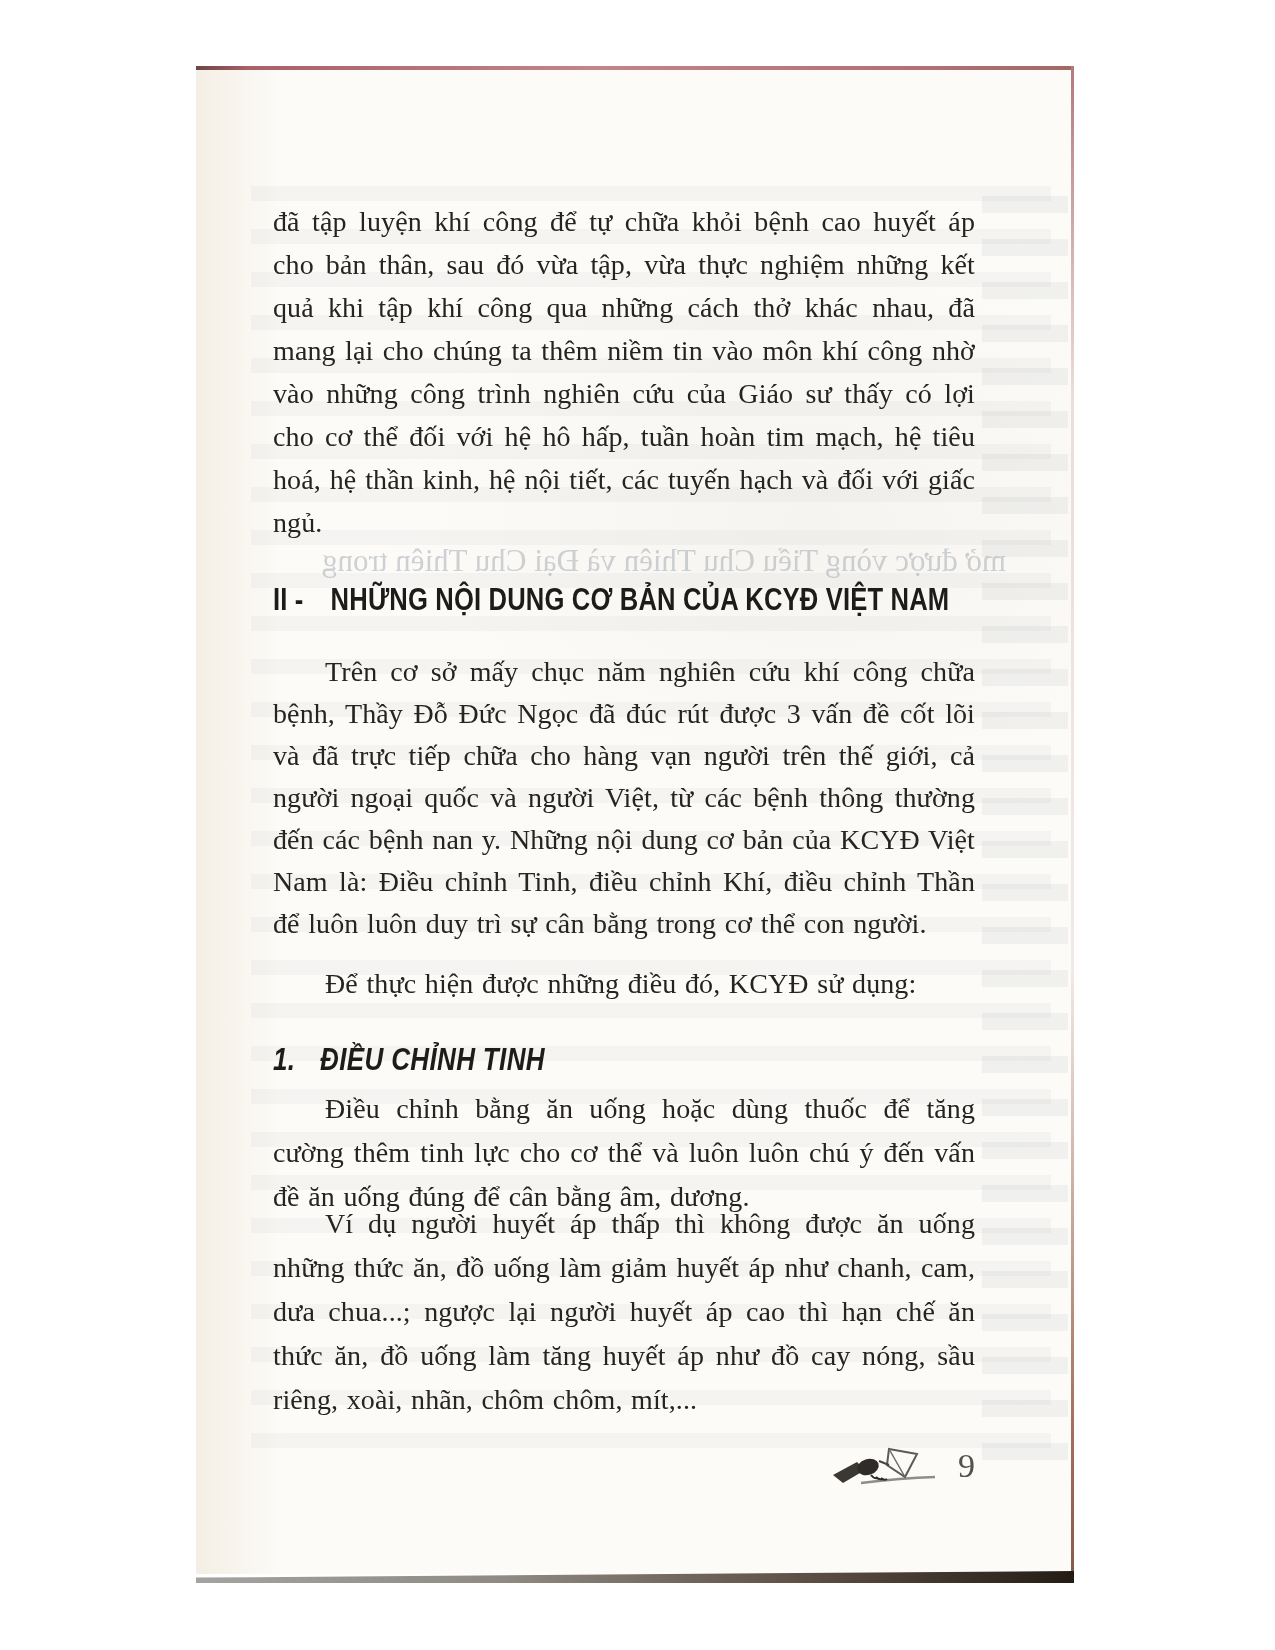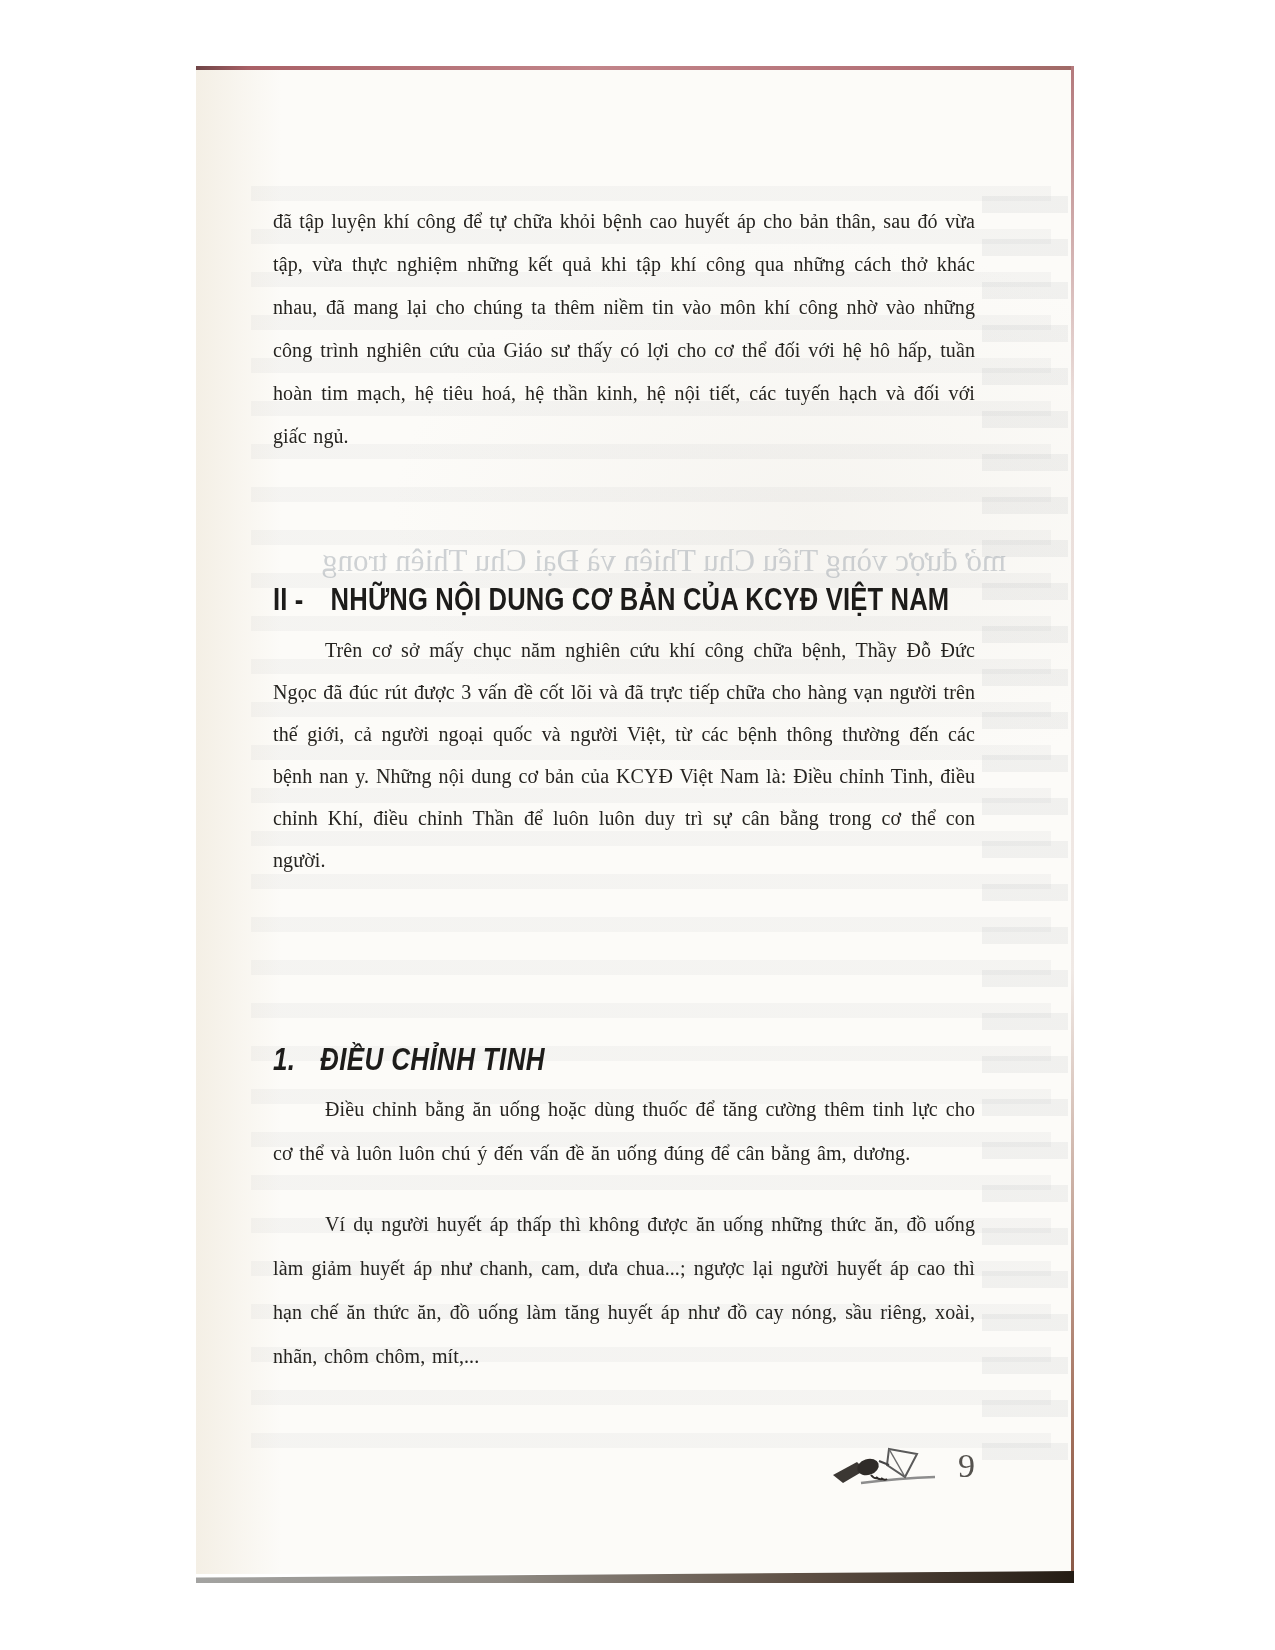--- a/index.html
+++ b/index.html
@@ -42,26 +42,26 @@
   }
   .ghost-line{
     position:absolute;color:#8f98a2;opacity:.42;filter:blur(.6px);
     font-size:31px;white-space:nowrap;overflow:hidden;pointer-events:none;
   }
   .ghost-line.g1{left:70px;top:477px;width:740px;transform:scaleX(-1);}
   .ghost-line.g2{left:77px;top:942px;width:730px;opacity:.34;}
   
   .para{
     position:absolute;left:77px;width:702px;
-    font-size:20px;line-height:43px;color:#262420;
+    font-size:28px;line-height:43px;color:#262420;
     text-align:justify;letter-spacing:.1px;word-spacing:1.5px;
   }
   .para.indent{text-indent:52px;}
   .p1{top:134px;}
-  .p2{top:563px;line-height:42px;}
+  .p2{top:585px;line-height:42px;}
   .p3{top:896px;text-align:left;}
   .p4{top:1021px;line-height:44px;}
   .p5{top:1136px;line-height:44px;}
   .section-heading{
     position:absolute;left:77px;top:514px;width:760px;
     font-family:"Liberation Sans","DejaVu Sans",sans-serif;
     font-weight:bold;font-size:32px;line-height:38px;color:#1d1c1a;
     white-space:nowrap;transform:scaleX(.80);transform-origin:left center;
     display:flex;letter-spacing:.2px;
   }
@@ -99,20 +99,21 @@
 
   <div class="para p1">đã tập luyện khí công để tự chữa khỏi bệnh cao huyết áp cho bản thân, sau đó vừa tập, vừa thực nghiệm những kết quả khi tập khí công qua những cách thở khác nhau, đã mang lại cho chúng ta thêm niềm tin vào môn khí công nhờ vào những công trình nghiên cứu của Giáo sư thấy có lợi cho cơ thể đối với hệ hô hấp, tuần hoàn tim mạch, hệ tiêu hoá, hệ thần kinh, hệ nội tiết, các tuyến hạch và đối với giấc ngủ.</div>
 
   <div class="section-heading">
     <span class="h-num">II -</span>
     <span class="h-title">NHỮNG NỘI DUNG CƠ BẢN CỦA KCYĐ VIỆT NAM</span>
   </div>
 
   <div class="para p2 indent">Trên cơ sở mấy chục năm nghiên cứu khí công chữa bệnh, Thầy Đỗ Đức Ngọc đã đúc rút được 3 vấn đề cốt lõi và đã trực tiếp chữa cho hàng vạn người trên thế giới, cả người ngoại quốc và người Việt, từ các bệnh thông thường đến các bệnh nan y. Những nội dung cơ bản của KCYĐ Việt Nam là: Điều chỉnh Tinh, điều chỉnh Khí, điều chỉnh Thần để luôn luôn duy trì sự cân bằng trong cơ thể con người.</div>
 
+  <div class="para p3 indent">Để thực hiện được những điều đó, KCYĐ sử dụng:</div>
 
   <div class="sub-heading">
     <span class="h-num">1.</span>
     <span class="h-title">ĐIỀU CHỈNH TINH</span>
   </div>
 
   <div class="para p4 indent">Điều chỉnh bằng ăn uống hoặc dùng thuốc để tăng cường thêm tinh lực cho cơ thể và luôn luôn chú ý đến vấn đề ăn uống đúng để cân bằng âm, dương.</div>
 
   <div class="para p5 indent">Ví dụ người huyết áp thấp thì không được ăn uống những thức ăn, đồ uống làm giảm huyết áp như chanh, cam, dưa chua...; ngược lại người huyết áp cao thì hạn chế ăn thức ăn, đồ uống làm tăng huyết áp như đồ cay nóng, sầu riêng, xoài, nhãn, chôm chôm, mít,...</div>
 

